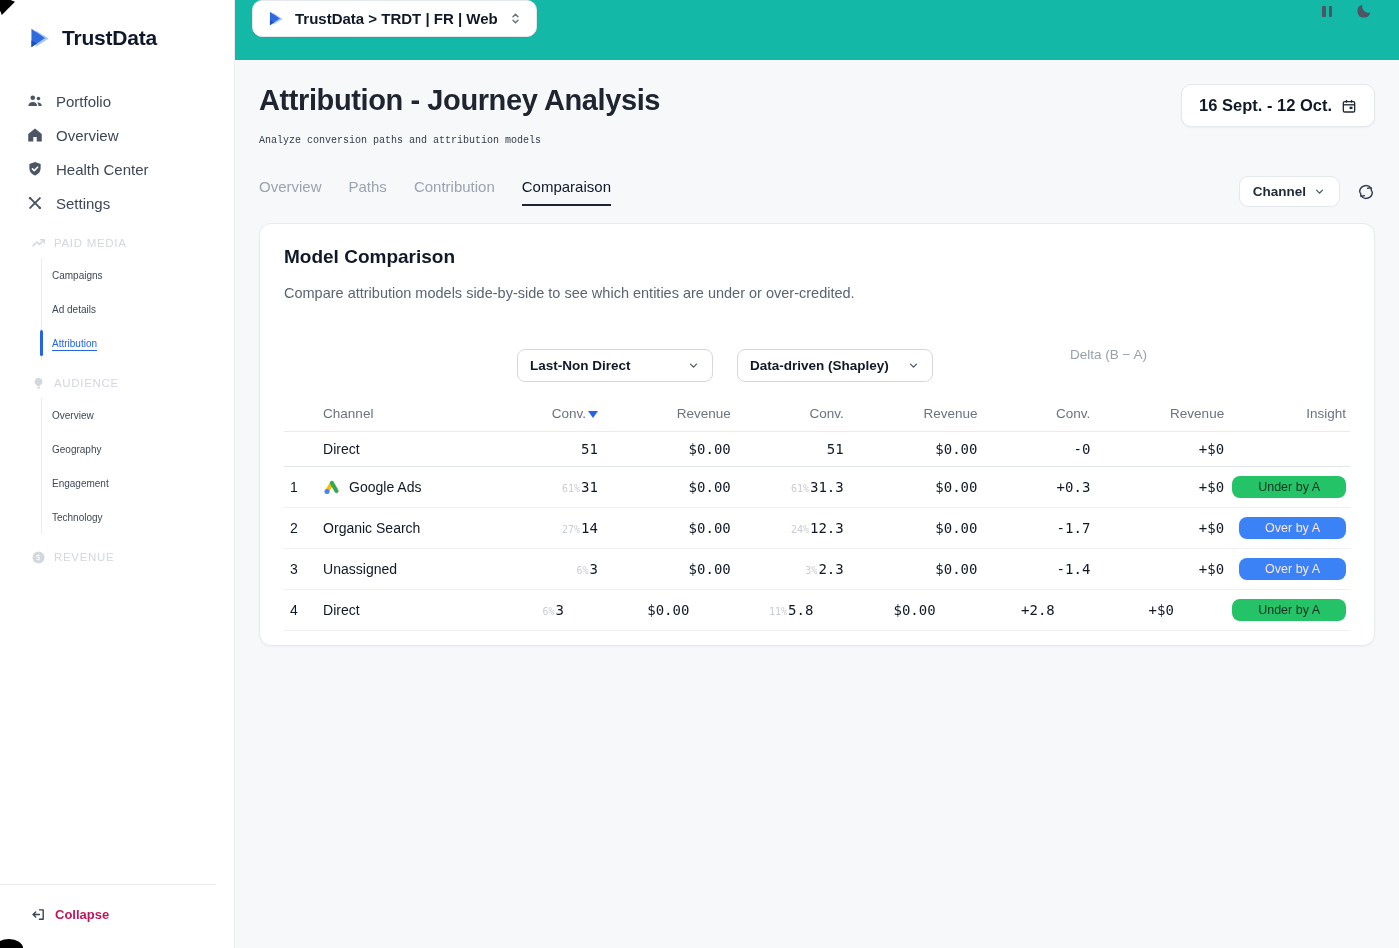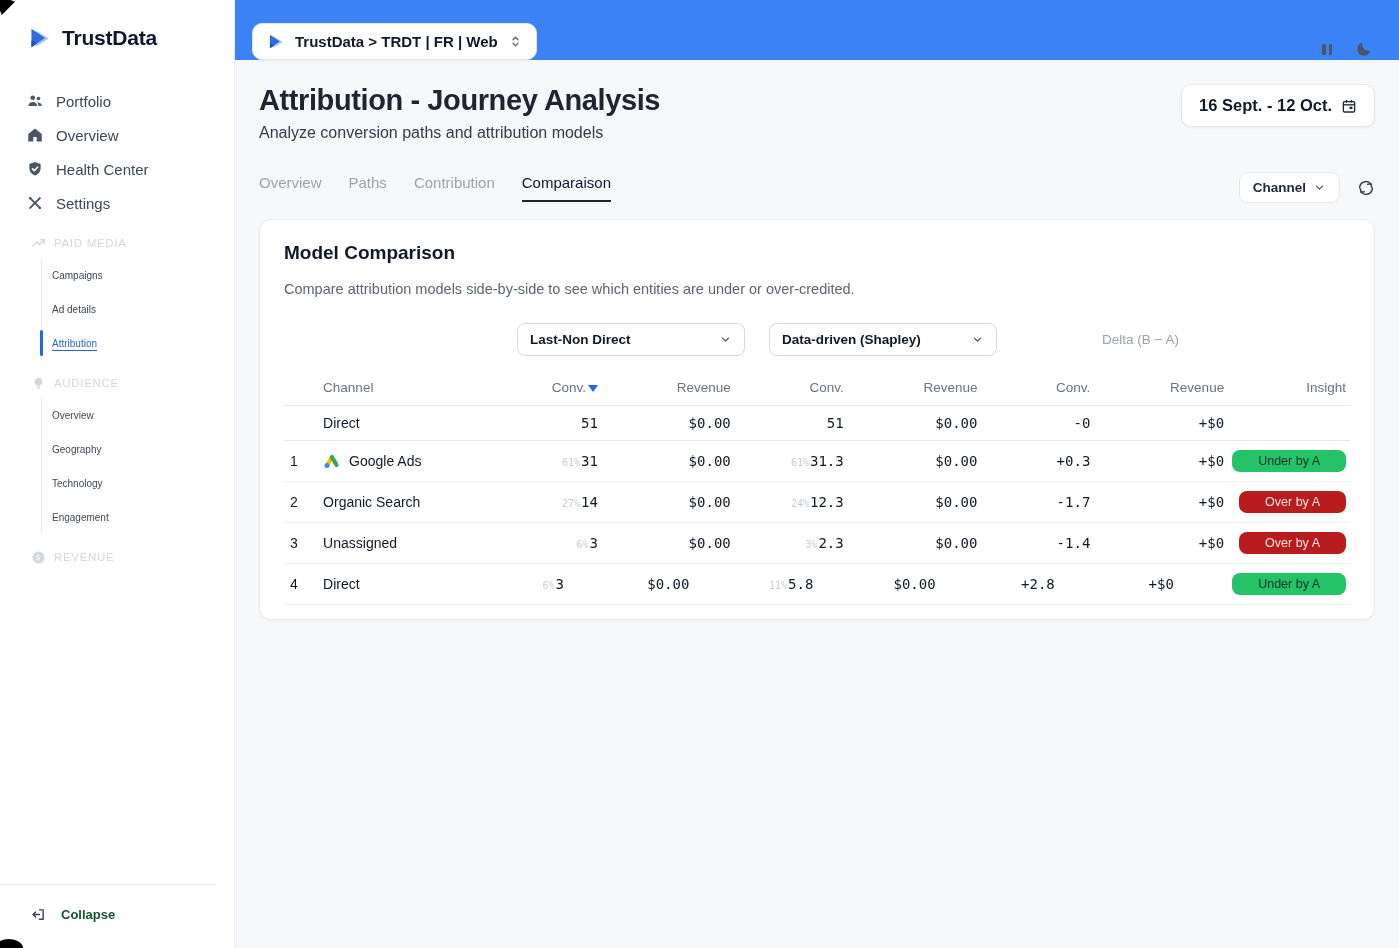--- a/index.html
+++ b/index.html
@@ -15,59 +15,59 @@
   .nav-item { display:flex; align-items:center; gap:12px; padding:8px 26px; font-size:15px; color:#3f4756; cursor:pointer; height:34px; }
   .nav-item .ni { width:18px; height:18px; color:#4b5563; flex-shrink:0; display:flex; }
   .section-head { display:flex; align-items:center; gap:8px; padding:8px 26px 8px 31px; margin-top:8px; height:30px; font-size:11.5px; font-weight:500; letter-spacing:.06em; color:#d3d7de; }
   .section-head .si { width:15px; height:15px; color:#d3d7de; display:flex; }
   .sub-list { margin-left:41px; border-left:1px solid #e7eaee; }
   .sub-item { position:relative; display:flex; align-items:center; padding:8px 10px 8px 10px; height:34px; font-size:10px; color:#3f4756; cursor:pointer; }
   .sub-item.active { color:#2563eb; text-decoration:underline; text-underline-offset:3px; }
   .sub-item.active::before { content:''; position:absolute; left:-2px; top:4px; bottom:4px; width:2.5px; background:#2563eb; border-radius:2px; }
   .sidebar-spacer { flex:1; }
   .sidebar-divider { border-top:1px solid #e7eaee; margin:0 18px 0 0; }
-  .collapse-row { display:flex; align-items:flex-end; gap:15px; padding:22px 26px 26px 31px; font-size:13px; font-weight:700; color:#14532d; cursor:pointer; }
+  .collapse-row { display:flex; align-items:flex-end; gap:9px; padding:22px 26px 26px 31px; font-size:13px; font-weight:700; color:#be185d; cursor:pointer; }
   .collapse-row .ci { width:15px; height:15px; display:flex; color:#374151; }
 
   
   .main { flex:1; display:flex; flex-direction:column; }
-  .topbar { height:60px; background:#3b82f6; display:flex; align-items:flex-end; padding:0 24px 0 17px; flex-shrink:0; }
+  .topbar { height:60px; background:#14b8a6; display:flex; align-items:flex-start; padding:0 24px 0 17px; flex-shrink:0; }
   .ws-pill { display:flex; align-items:center; gap:10px; background:#fff; border:1px solid #e4e7ec; border-radius:10px; padding:8px 13px; box-shadow:0 1px 2px rgba(16,24,40,.05); cursor:pointer; }
   .ws-pill .logo-mark { width:19px; height:19px; }
   .ws-label { font-size:15px; font-weight:700; color:#111827; }
   .ws-caret { width:15px; height:15px; color:#6b7280; display:flex; }
   .topbar-right { margin-left:auto; display:flex; align-items:center; gap:15px; }
   .icon-btn { display:flex; align-items:center; justify-content:center; width:22px; height:22px; color:#4b5563; cursor:pointer; }
   .pause-glyph { display:flex; gap:3px; }
   .pause-glyph i { display:block; width:3.5px; height:11px; background:#4b5563; border-radius:1px; }
 
   .content { flex:1; padding:24px; overflow:hidden; }
 
   .page-head { display:flex; align-items:flex-start; justify-content:space-between; }
   .page-title { font-size:29px; font-weight:800; color:#1e2430; letter-spacing:-.4px; }
-  .page-sub { margin-top:7px; font-size:16px; color:#333b48; }
+  .page-sub { margin-top:18px; font-size:10px; color:#333b48;font-family:Liberation Mono, monospace; }
   .date-btn { display:flex; align-items:center; gap:9px; background:#fff; border:1px solid #e4e7ec; border-radius:10px; padding:11px 17px; font-size:16.5px; font-weight:700; color:#111827; box-shadow:0 1px 2px rgba(16,24,40,.05); cursor:pointer; }
   .date-btn .di { width:16px; height:16px; display:flex; color:#1f2937; }
 
   .tabs-row { display:flex; align-items:center; margin-top:30px; }
   .tab { font-size:15px; color:#9ca3af; margin-right:27px; padding-bottom:9px; cursor:pointer; border-bottom:2.5px solid transparent; }
   .tab.active { color:#0f172a; font-weight:500; border-bottom-color:#1f2430; }
   .tabs-right { margin-left:auto; display:flex; align-items:center; gap:17px; }
   .chip-btn { display:flex; align-items:center; gap:7px; background:#fff; border:1px solid #e4e7ec; border-radius:9px; padding:7px 13px; font-size:13.5px; font-weight:600; color:#1f2937; cursor:pointer; }
   .chip-btn .cvi { width:13px; height:13px; display:flex; color:#4b5563; }
   .refresh-btn { width:18px; height:18px; color:#374151; display:flex; cursor:pointer; }
 
   
   .card { margin-top:16px; background:#fff; border:1px solid #e7eaee; border-radius:12px; padding:22px 24px 14px; box-shadow:0 1px 2px rgba(16,24,40,.04); }
   .card-title { font-size:19px; font-weight:600; color:#111827; }
   .card-sub { margin-top:17px; font-size:14.5px; color:#5b6572; }
 
   .controls-row { display:flex; align-items:center; margin-top:26px; }
   .ctrl-spacer { width:233px; flex-shrink:0; }
-  .select { width:228px; height:33px; display:flex; align-items:center; justify-content:space-between; border:1px solid #d5d9df; border-radius:8px; padding:0 12px; font-size:13.5px; font-weight:600; color:#111827; background:#fff; cursor:pointer; }
+  .select { width:196px; height:33px; display:flex; align-items:center; justify-content:space-between; border:1px solid #d5d9df; border-radius:8px; padding:0 12px; font-size:13.5px; font-weight:600; color:#111827; background:#fff; cursor:pointer;margin-top:22px; }
   .select + .select { margin-left:24px; }
   .select .cvi { width:13px; height:13px; display:flex; color:#4b5563; }
   .delta-label { flex:1; text-align:center; padding-right:66px; font-size:13.5px; font-weight:500; color:#9aa1ab; }
 
   table.cmp { width:100%; border-collapse:collapse; margin-top:16px; }
   .cmp th { font-size:13.5px; font-weight:500; color:#6b7280; text-align:right; padding:8px 4px 10px; border-bottom:1px solid #e7eaee; white-space:nowrap; cursor:pointer; }
   .cmp th.ch-col { text-align:left; padding-left:6px; }
   .cmp td { padding:9px 4px; border-bottom:1px solid #eef0f3; font-size:14px; color:#111827; text-align:right; white-space:nowrap; }
   .cmp td.ch-col { text-align:left; padding-left:6px; }
   .cmp tr.total-row td { border-bottom:1px solid #e3e6ea; }
@@ -75,21 +75,21 @@
   .rank { color:#d1d5db; font-size:12.5px; text-align:left !important; padding-left:6px !important; }
   .mono { font-family:"DejaVu Sans Mono", monospace; font-size:13px; color:#1f2937; }
   .share { font-family:"DejaVu Sans Mono", monospace; font-size:10px; color:#c8ccd4; margin-right:1px; }
   .d-neg { color:#e25c61; }
   .d-pos { color:#36c690; }
   .sort-tri { display:inline-block; width:0; height:0; border-left:5px solid transparent; border-right:5px solid transparent; border-top:7px solid #2563eb; margin-left:2px; vertical-align:middle; }
   .ch-cell { display:flex; align-items:center; gap:9px; }
   .gads { width:17px; height:15px; flex-shrink:0; }
   .badge { display:inline-block; padding:4px 26px; border-radius:8px; font-size:12.5px; font-weight:500; }
   .badge.under { background:#25c368; color:#113123; }
-  .badge.over { background:#b91c1c; color:#ffe5e5; }
+  .badge.over { background:#3b82f6; color:#ffe5e5; }
 
   
   .cursor-tl { position:absolute; top:-7px; left:-7px; width:22px; height:22px; background:#000; clip-path:polygon(0 0,100% 40%,40% 100%); z-index:50; }
   .cursor-bl { position:absolute; bottom:-9px; left:-5px; width:28px; height:18px; background:#000; border-radius:50%; z-index:50; }
 </style>
 </head>
 <body>
 
 <svg width="0" height="0" style="position:absolute">
   <defs>
@@ -183,24 +183,24 @@
       <span>AUDIENCE</span>
     </div>
     <div class="sub-list">
       <div class="sub-item">
           <span>Overview</span>
         </div>
       <div class="sub-item">
           <span>Geography</span>
         </div>
       <div class="sub-item">
+          <span>Engagement</span>
+        </div>
+      <div class="sub-item">
           <span>Technology</span>
-        </div>
-      <div class="sub-item">
-          <span>Engagement</span>
         </div>
     </div>
 
     <div class="section-head">
       <span class="si">
         <svg viewBox="0 0 24 24">
             <circle cx="12" cy="12" r="9.6" fill="currentColor"></circle>
             <text x="12" y="16.3" font-size="12.5" fill="#fff" text-anchor="middle" font-family="DejaVu Sans, sans-serif">$</text>
           </svg>
       </span>

